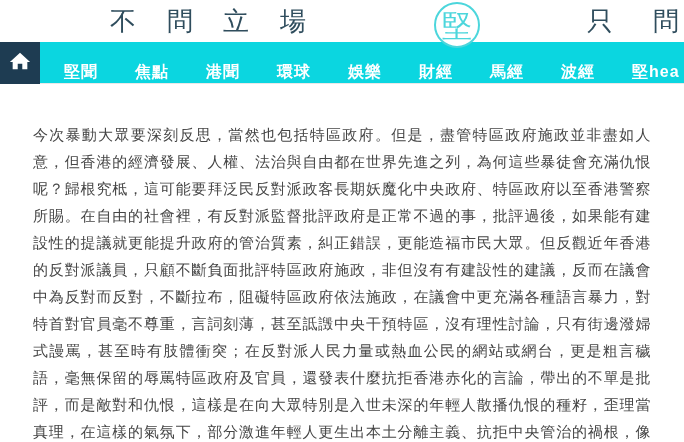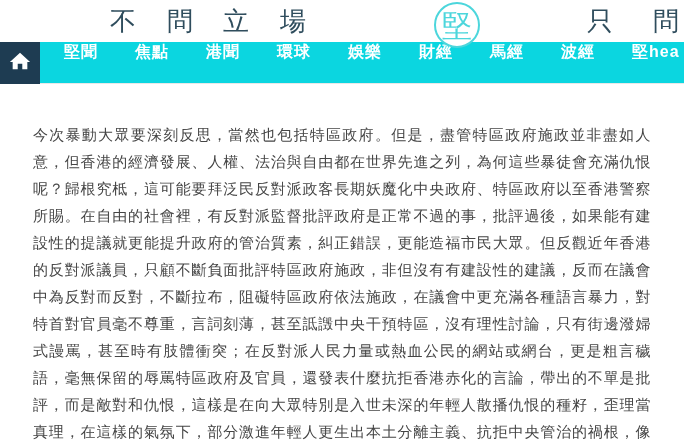--- a/index.html
+++ b/index.html
@@ -64,21 +64,21 @@
     height: 42px;
     background: #1e3c52;
     display: flex;
     align-items: center;
     justify-content: center;
     flex: 0 0 auto;
     cursor: pointer;
   }
   .nav-items {
     display: flex;
-    align-items: flex-start;
+    align-items: flex-end;
     padding-left: 24px;
     gap: 37px;
   }
   .nav-item {
     color: #ffffff;
     font-size: 16px;
     font-weight: bold;
     letter-spacing: 1px;
     white-space: nowrap;
     cursor: pointer;

